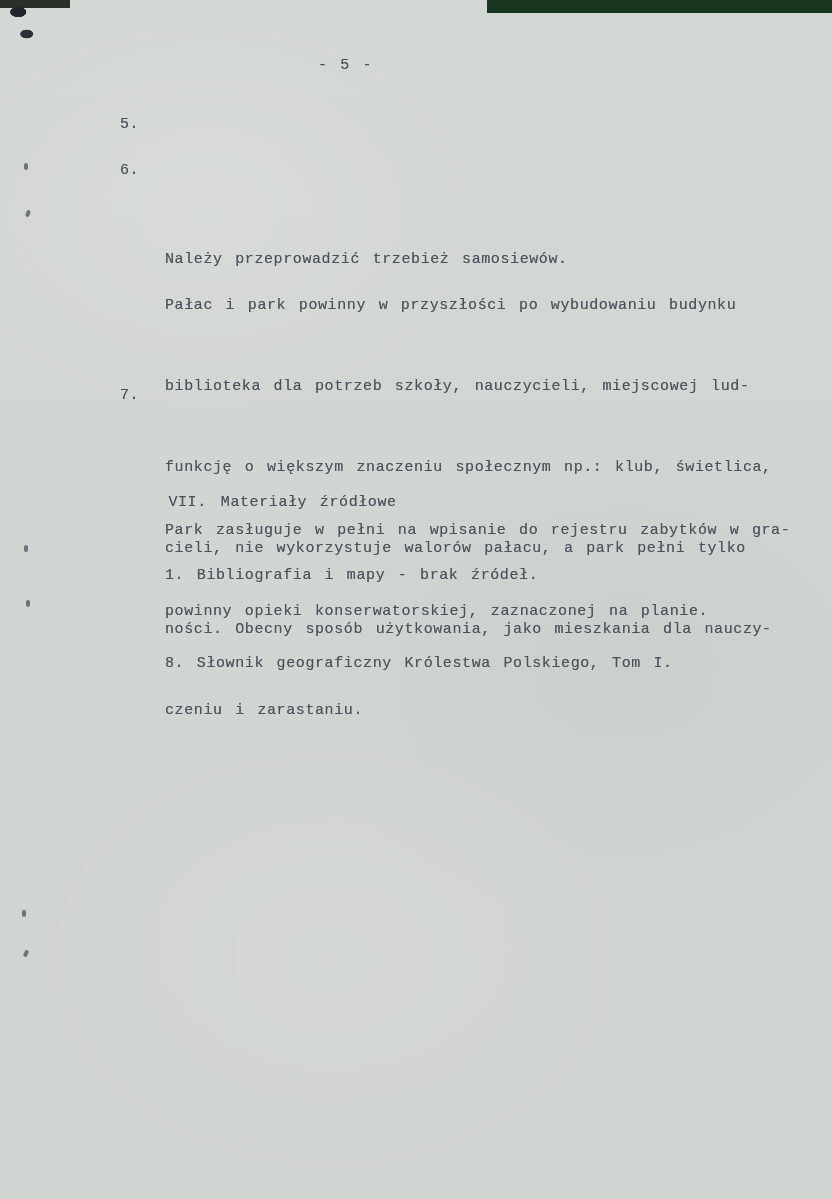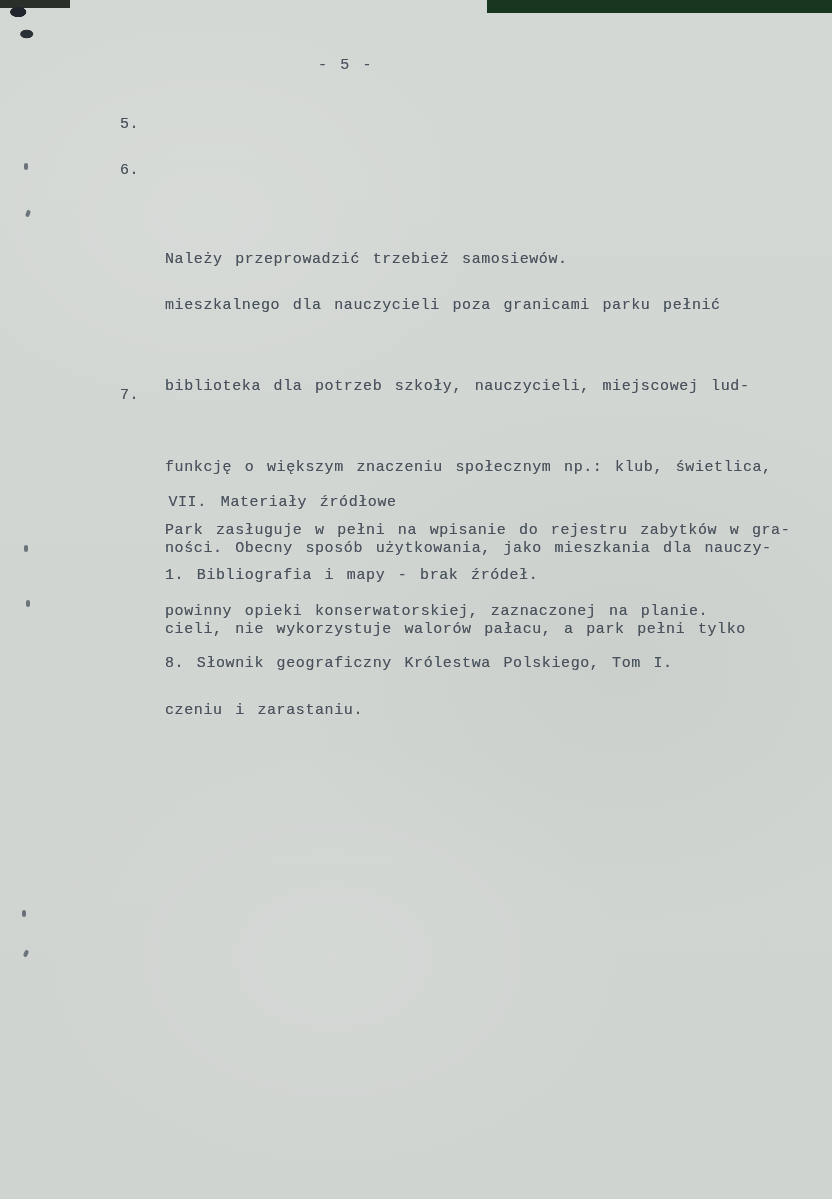--- a/index.html
+++ b/index.html
@@ -81,25 +81,25 @@
   <div class="item txt" style="left:120px;top:111px;">
     <span class="label">5.</span>
     <div class="lines">
       <div>Należy przeprowadzić trzebież samosiewów.</div>
     </div>
   </div>
 
   <div class="item txt" style="left:120px;top:157px;">
     <span class="label">6.</span>
     <div class="lines">
-      <div>mieszkalnego dla nauczycieli poza granicami parku pełnić</div>
+      <div>Pałac i park powinny w przyszłości po wybudowaniu budynku</div>
       <div>biblioteka dla potrzeb szkoły, nauczycieli, miejscowej lud-</div>
       <div>funkcję o większym znaczeniu społecznym np.: klub, świetlica,</div>
+      <div>cieli, nie wykorzystuje walorów pałacu, a park pełni tylko</div>
       <div>ności. Obecny sposób użytkowania, jako mieszkania dla nauczy-</div>
-      <div>cieli, nie wykorzystuje walorów pałacu, a park pełni tylko</div>
       <div>czeniu i zarastaniu.</div>
     </div>
   </div>
 
   <div class="item txt" style="left:120px;top:382px;">
     <span class="label">7.</span>
     <div class="lines">
       <div>Park zasługuje w pełni na wpisanie do rejestru zabytków w gra-</div>
       <div>powinny opieki konserwatorskiej, zaznaczonej na planie.</div>
     </div>

